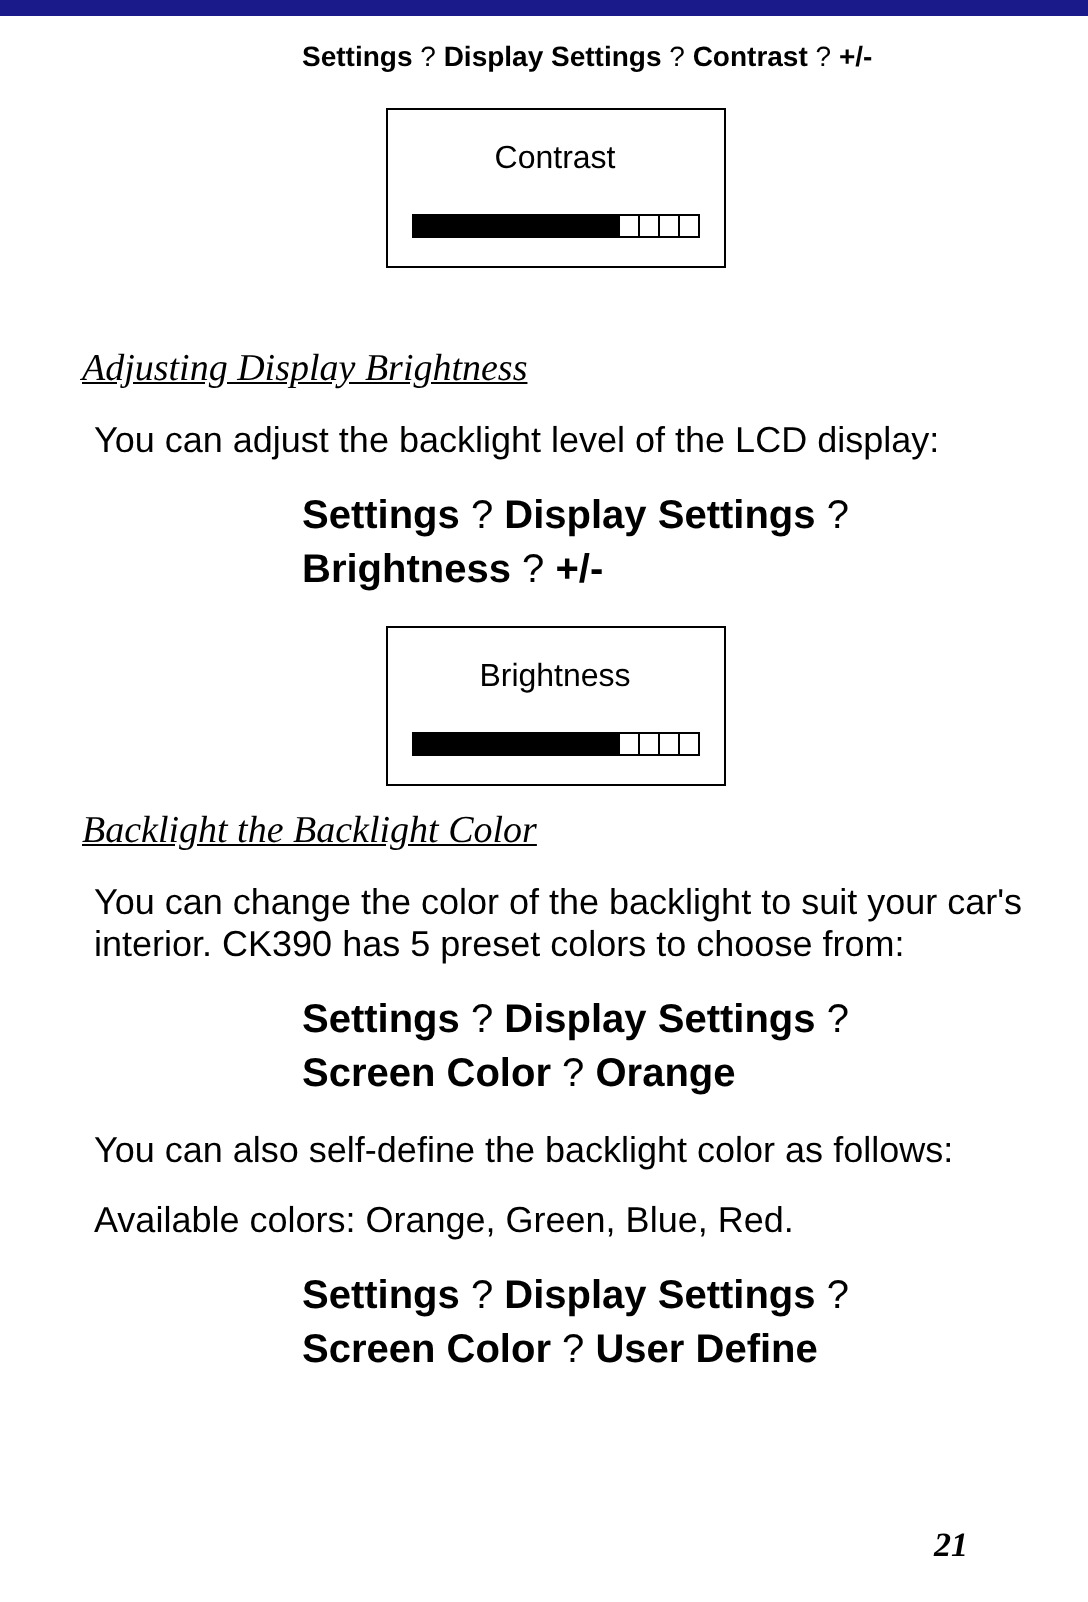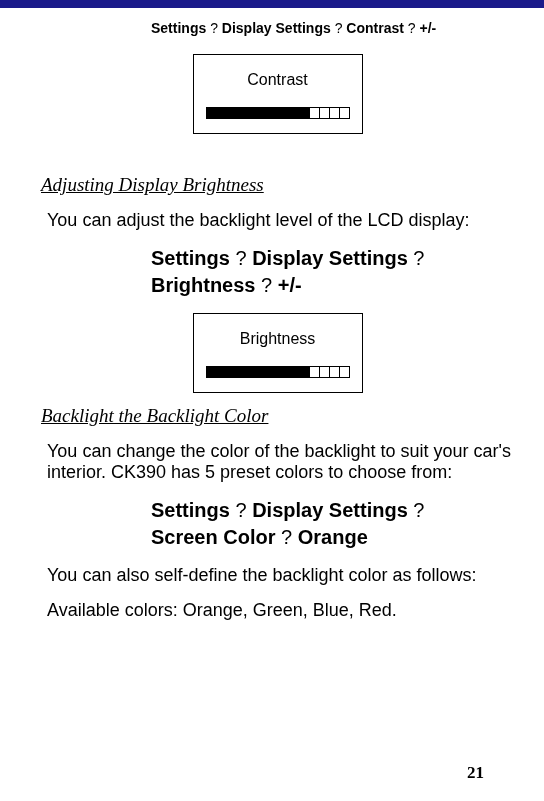--- a/index.html
+++ b/index.html
@@ -77,20 +77,21 @@
     margin: 0 0 14px 0;
     padding-left: 110px;
     padding-right: 20px;
     line-height: 1.35;
   }
   .page-num {
     position: absolute;
     bottom: 18px;
     right: 60px;
     font-family: "Times New Roman", Times, serif;
+    font-style: italic;
     font-weight: bold;
     font-size: 17px;
   }
 </style>
 </head>
 <body>
 
 <div class="topbar"></div>
 
 <div class="content">
@@ -153,16 +154,25 @@
     <span>Display Settings</span>
     <span class="nav-sep">?</span>
     <span>Screen Color</span>
     <span class="nav-sep">?</span>
     <span>Orange</span>
   </p>
 
   <p class="body-text">You can also self-define the backlight color as follows:</p>
   <p class="body-text">Available colors: Orange, Green, Blue, Red.</p>
 
+  <p class="nav-path-indent">
+    <span>Settings</span>
+    <span class="nav-sep">?</span>
+    <span>Display Settings</span>
+    <span class="nav-sep">?</span>
+    <span>Screen Color</span>
+    <span class="nav-sep">?</span>
+    <span>User Define</span>
+  </p>
 
 </div>
 
 <div class="page-num">21</div>
 
 </body></html>

